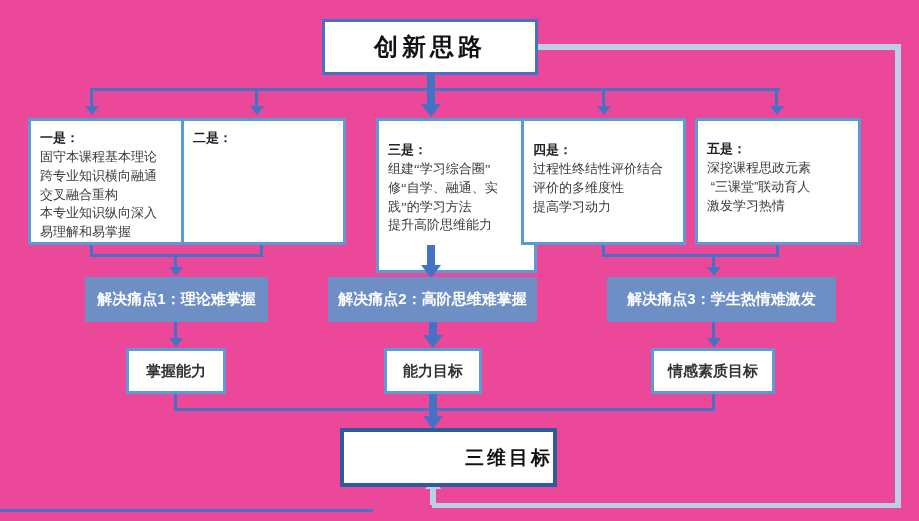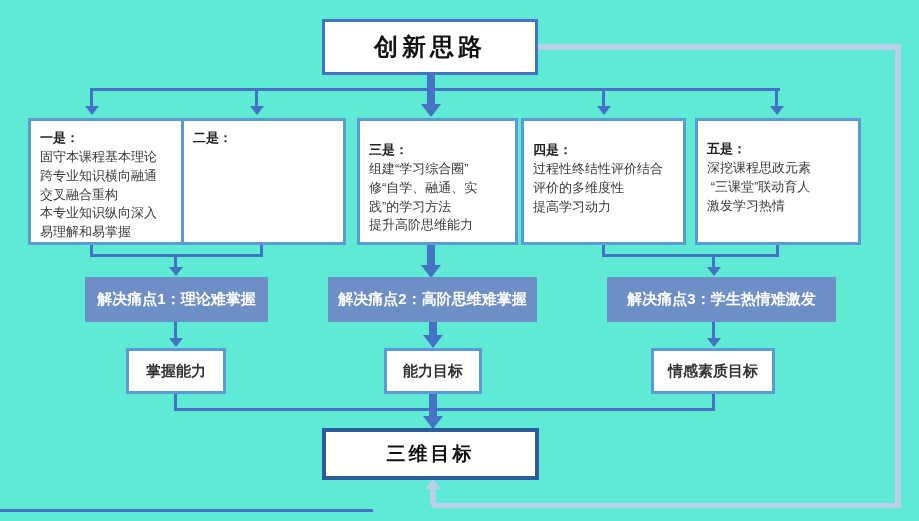--- a/index.html
+++ b/index.html
@@ -1,16 +1,16 @@
 <!DOCTYPE html>
 <html style="--accent: #4472C4; --box-border: #5B9BD5; --final-border: #2E5B9C; --bar-fill: #6D8FC6; --feedback-line: #BACFE8; --bar-text: #FFFFFF; --body-text: #3B3B3B;"><head>
 <meta charset="utf-8">
 <style>
   html,body { margin:0; padding:0; background:#fff; font-family:"Liberation Sans", sans-serif; }
-  .canvas { position:relative; width:919px; height:521px; background:#5eead4; overflow:hidden; }
+  .canvas { position:relative; width:919px; height:521px; background:#ec4899; overflow:hidden; }
 
   .seg { position:absolute; background:var(--accent, #4472C4); }
   .seg.pale { background:var(--feedback-line, #BACFE8); }
 
   .ah { position:absolute; width:0; height:0; }
   .ah-down { border-left:7px solid transparent; border-right:7px solid transparent; border-top:9px solid var(--accent, #4472C4); }
   .ah-down-big { border-left:10px solid transparent; border-right:10px solid transparent; border-top:13px solid var(--accent, #4472C4); }
   .ah-up-pale { border-left:8px solid transparent; border-right:8px solid transparent; border-bottom:10px solid var(--feedback-line, #BACFE8); }
 
   .box { position:absolute; background:#fff; border:3px solid var(--box-border, #5B9BD5); box-sizing:border-box; }
@@ -65,21 +65,21 @@
         <div>固守本课程基本理论</div>
         <div>跨专业知识横向融通</div>
         <div>交叉融合重构</div>
         <div>本专业知识纵向深入</div>
         <div>易理解和易掌握</div>
       </div>
   </div>
   <div class="box strategy pt-a" style="left:181px; top:118px; width:165px; height:127px;">
     <div class="s-head">二是：</div>
   </div>
-  <div class="box strategy pt-b" style="left:357px; top:118px; width:161px; height:127px;">
+  <div class="box strategy pt-b" style="left:376px; top:118px; width:161px; height:155px;font-family:Liberation Serif, serif;">
     <div class="s-head">三是：</div>
     <div class="s-lines">
         <div>组建“学习综合圈”</div>
         <div>修“自学、融通、实</div>
         <div>践”的学习方法</div>
         <div>提升高阶思维能力</div>
       </div>
   </div>
   <div class="box strategy pt-c" style="left:521px; top:118px; width:165px; height:127px;">
     <div class="s-head">四是：</div>
@@ -139,17 +139,17 @@
   <div class="box goal" style="left:651px; top:348px; width:124px; height:46px;">
     <span>情感素质目标</span>
   </div>
 
   <div class="seg" style="left:174px; top:394px; width:3px; height:17px;"></div>
   <div class="seg" style="left:712px; top:394px; width:3px; height:17px;"></div>
   <div class="seg" style="left:174px; top:408px; width:541px; height:3px;"></div>
   <div class="seg" style="left:429px; top:394px; width:8px; height:24px;"></div>
   <div class="ah ah-down-big" style="left:423px; top:416px;"></div>
 
-  <div class="box final" style="left:322px; top:428px; width:217px; height:52px;">
+  <div class="box final" style="left:340px; top:428px; width:217px; height:59px;justify-content:flex-end;">
     <span>三维目标</span>
   </div>
 
 </div>
 
 </body></html>

